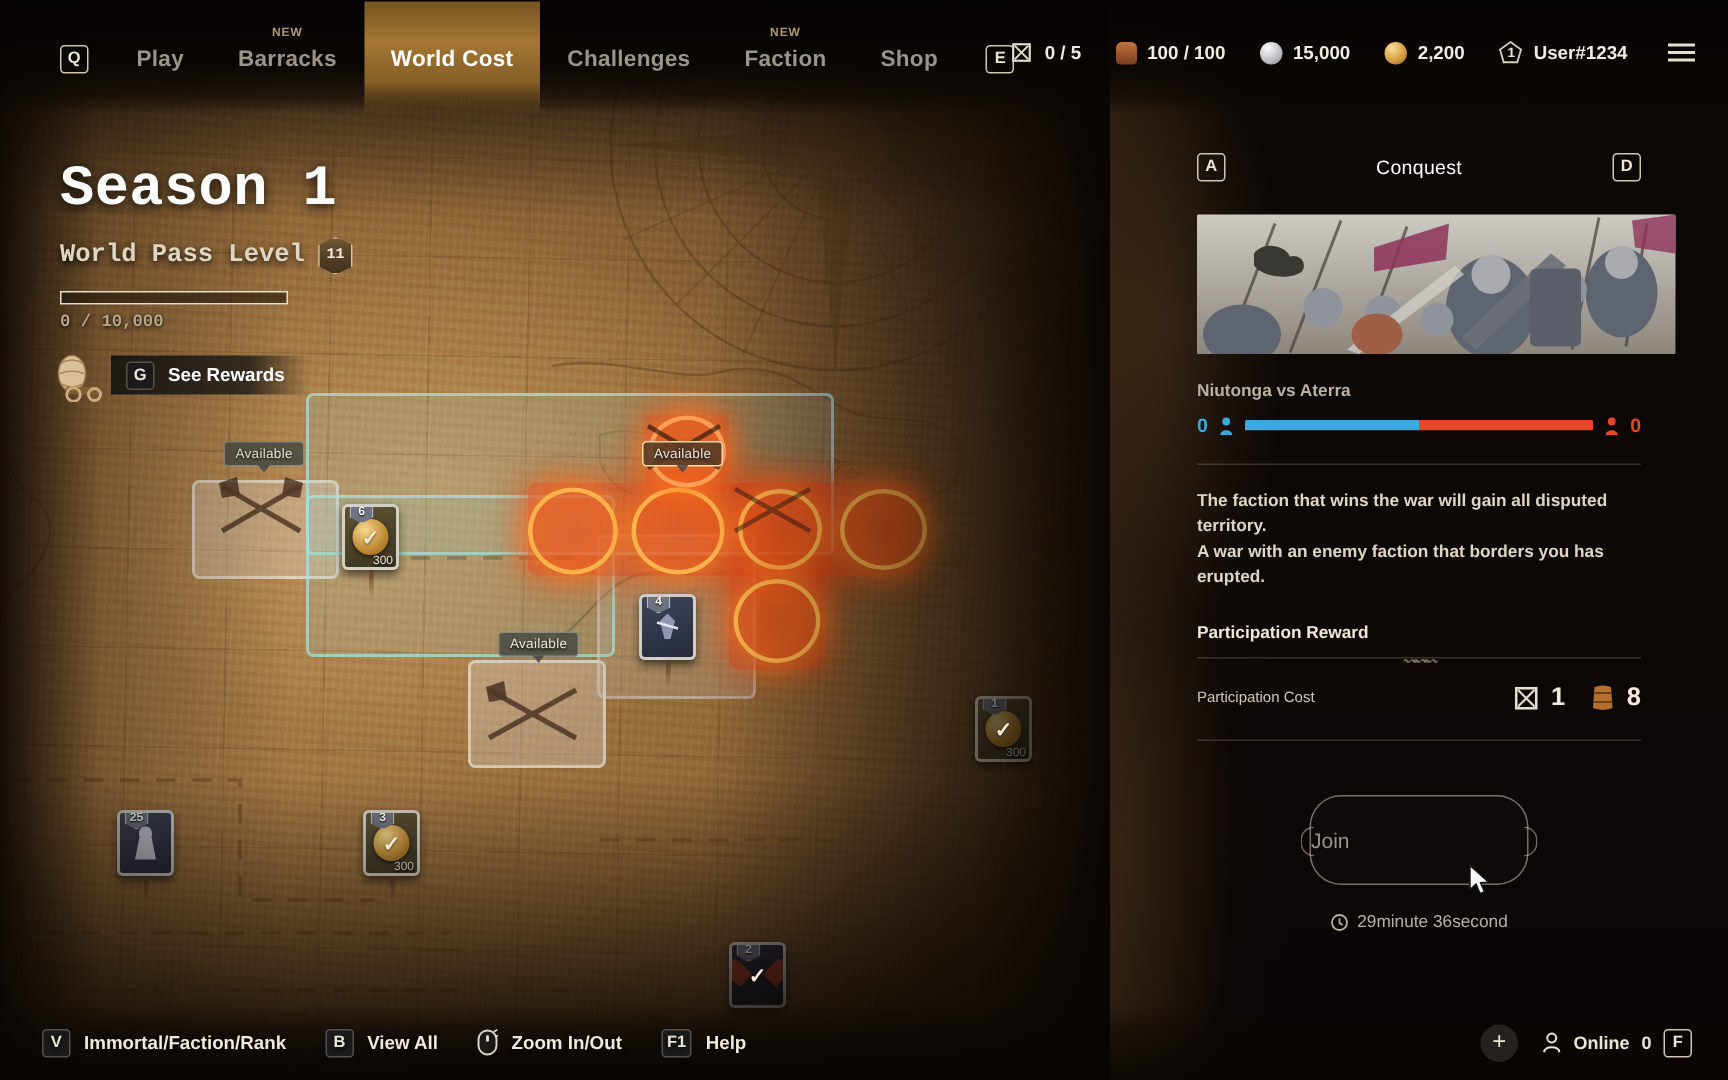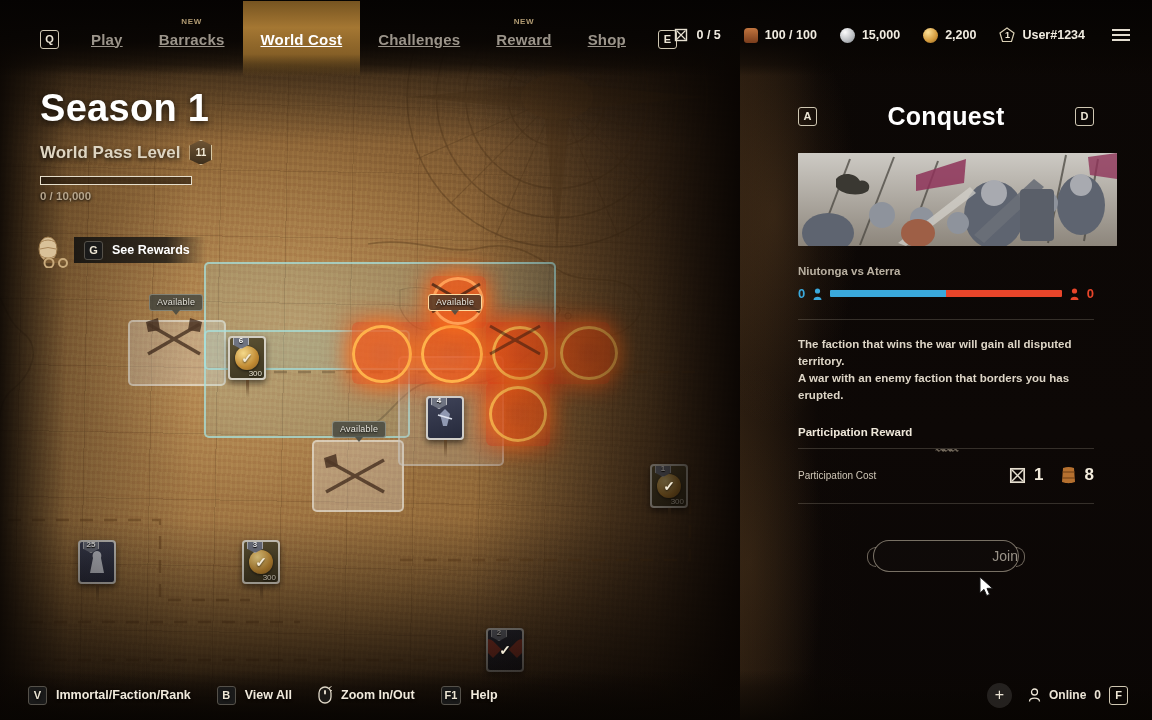--- a/index.html
+++ b/index.html
@@ -135,21 +135,20 @@
     min-width:19px; height:19px; padding:0 3px;
     border:1.5px solid #cfc7b2; border-radius:3px;
     color:#ece5d4; font-size:11px; font-weight:bold; line-height:1;
   }
   .keycap.solid{ background:#1a1a1a; border-color:#55514a; }
   #nav{ position:absolute; left:26px; top:22px; display:flex; align-items:center; gap:0; height:34px;}
   .nav-item{
     position:relative; height:76px; display:flex; align-items:center; justify-content:center;
     padding:0 18px; color:#9b948a; font-size:15px; font-weight:bold; letter-spacing:.2px;
     cursor:pointer;
-    text-decoration:underline;
   }
   .nav-item.active{ color:#fff; }
   .nav-item.active .nav-bg{
     position:absolute; left:0; top:0; right:0; height:76px; z-index:-1;
     background:linear-gradient(180deg,#8a6226 0%, #c08b3b 35%, #9a6e2c 70%, rgba(120,84,34,0) 100%);
     opacity:.85;
   }
   .nav-item .new{
     position:absolute; top:16px; left:50%; transform:translateX(-50%);
     font-size:8px; font-weight:bold; color:#b09a72; letter-spacing:.6px;
@@ -162,21 +161,21 @@
   .ico.silver{ width:15px;height:15px;border-radius:50%;
     background:radial-gradient(circle at 34% 28%, #fbfbfb, #b9bcc0 60%, #7c8084);}
   .ico.goldc{ width:15px;height:15px;border-radius:50%;
     background:radial-gradient(circle at 34% 28%, #fcdf96, #d39a3c 60%, #8d6020);}
   .ico.head{ width:14px;height:15px;border-radius:4px 4px 3px 3px;
     background:linear-gradient(180deg,#c2753f,#7a3d1c);}
   .hamburger{ display:flex; flex-direction:column; gap:3px; cursor:pointer; margin-left:4px;}
   .hamburger i{ display:block; width:18px; height:2px; background:#e4ded1; }
 
   
-  #season{ position:absolute; left:40px; top:87px; z-index:30; }
+  #season{ position:absolute; left:40px; top:105px; z-index:30;font-family:Liberation Mono, monospace; }
   #season h1{
     font-size:38px; font-weight:bold; color:#fff; letter-spacing:.3px;
     text-shadow:0 2px 7px rgba(0,0,0,.8);
   }
   .wp-row{ display:flex; align-items:center; gap:9px; margin-top:10px; }
   .wp-label{ font-size:17px; font-weight:bold; color:#ded5c2; text-shadow:0 2px 5px rgba(0,0,0,.85); }
   .lvl-badge{
     width:23px;height:25px; display:flex;align-items:center;justify-content:center;
     background:linear-gradient(180deg,#6e5434,#3e2f1c);
     border:1.5px solid #d8c9a6; color:#f4ecd9; font-size:10px; font-weight:bold;
@@ -209,21 +208,21 @@
   }
   #rightpanel::after{
     content:""; position:absolute; left:0; top:0; bottom:0; width:170px;
     background:
       radial-gradient(ellipse 120px 300px at 20% 30%, rgba(150,105,58,.22), rgba(0,0,0,0) 70%),
       radial-gradient(ellipse 110px 280px at 5% 78%, rgba(120,85,45,.18), rgba(0,0,0,0) 70%);
     pointer-events:none;
   }
   .panel-inner{ position:relative; z-index:3; padding:0 58px; }
   .panel-head{ display:flex; align-items:center; justify-content:space-between; padding-top:102px; }
-  .panel-title{ font-size:25px; font-weight:bold; color:#fff; letter-spacing:.2px;}
+  .panel-title{ font-size:13px; font-weight:normal; color:#fff; letter-spacing:.2px;}
   .banner{
     margin-top:22px; width:319px; height:93px; border-radius:1px; overflow:hidden; position:relative;
     background:linear-gradient(180deg,#b9b6b0 0%, #9a9289 45%, #6a6258 100%);
   }
   .vs-title{ margin-top:19px; text-align:left; font-size:11.5px; color:#b9b0a1; font-weight:bold;}
   .warbar-row{ display:flex; align-items:center; gap:8px; margin-top:9px; }
   .wb-num{ font-size:13px; font-weight:bold; }
   .wb-num.blue{ color:#3aa9dc; }
   .wb-num.red{ color:#e8452a; }
   .wb-icon{ width:9px;height:12px;}
@@ -236,23 +235,23 @@
   .divider-orn{ position:relative; height:1px; background:rgba(200,190,175,.22); margin-top:10px;}
   .divider-orn span{
     position:absolute; left:50%; top:-5px; transform:translateX(-50%);
     font-size:9px; color:rgba(206,192,168,.5); letter-spacing:-2px;
   }
   .cost-row{ display:flex; align-items:center; justify-content:space-between; margin-top:16px;}
   .cost-label{ font-size:10px; color:#cfc6b6;}
   .cost-items{ display:flex; align-items:center; gap:16px;}
   .cost-item{ display:flex; align-items:center; gap:8px; color:#f3ecdd; font-size:17px; font-weight:bold;}
   .join-btn{
-    margin:36px auto 0; width:146px; height:32px; border-radius:21px;
+    margin:36px auto 0; width:146px; height:60px; border-radius:21px;
     border:1.5px solid rgba(208,196,176,.55); background:rgba(255,255,255,.015);
-    display:flex; align-items:center; justify-content:flex-end;
+    display:flex; align-items:center; justify-content:flex-start;
     color:#9b9punto; color:#9a9388; font-size:14px; cursor:pointer; position:relative;
   }
   .join-btn::before, .join-btn::after{
     content:""; position:absolute; top:50%; margin-top:-9px; width:8px; height:18px;
     border:1.5px solid rgba(208,196,176,.5);
   }
   .join-btn::before{ left:-7px; border-right:none; border-radius:9px 0 0 9px;}
   .join-btn::after{ right:-7px; border-left:none; border-radius:0 9px 9px 0;}
   .timer{ margin-top:19px; text-align:center; font-size:11.5px; color:#b9b1a4; display:flex; align-items:center; justify-content:center; gap:6px;}
 
@@ -465,21 +464,21 @@
       <span class="nav-bg"></span>
       <span class="new"></span>
       <span>World Cost</span>
     </div>
     <div class="nav-item">
       <span class="new"></span>
       <span>Challenges</span>
     </div>
     <div class="nav-item">
       <span class="new">NEW</span>
-      <span>Reward</span>
+      <span>Faction</span>
     </div>
     <div class="nav-item">
       <span class="new"></span>
       <span>Shop</span>
     </div>
     <div class="nav-side">
       <span class="keycap">E</span>
     </div>
   </div>
 
@@ -648,20 +647,27 @@
         </span>
       </span>
     </div>
 
     <div class="hr"></div>
 
     <div class="join-btn">
       <span>Join</span>
     </div>
 
+    <div class="timer">
+      <svg width="12" height="12" viewBox="0 0 12 12">
+        <circle cx="6" cy="6" r="5" fill="none" stroke="#b9b1a4" stroke-width="1.2"></circle>
+        <path d="M6 3.2 V6.3 L8 7.6" stroke="#b9b1a4" stroke-width="1.2" fill="none"></path>
+      </svg>
+      <span>29minute 36second</span>
+    </div>
   </div>
 </div>
 
 <div id="bottombar">
   <div id="hints">
     <div class="hint">
       <span class="keycap solid">V</span>
       <span>Immortal/Faction/Rank</span>
     </div>
     <div class="hint">

